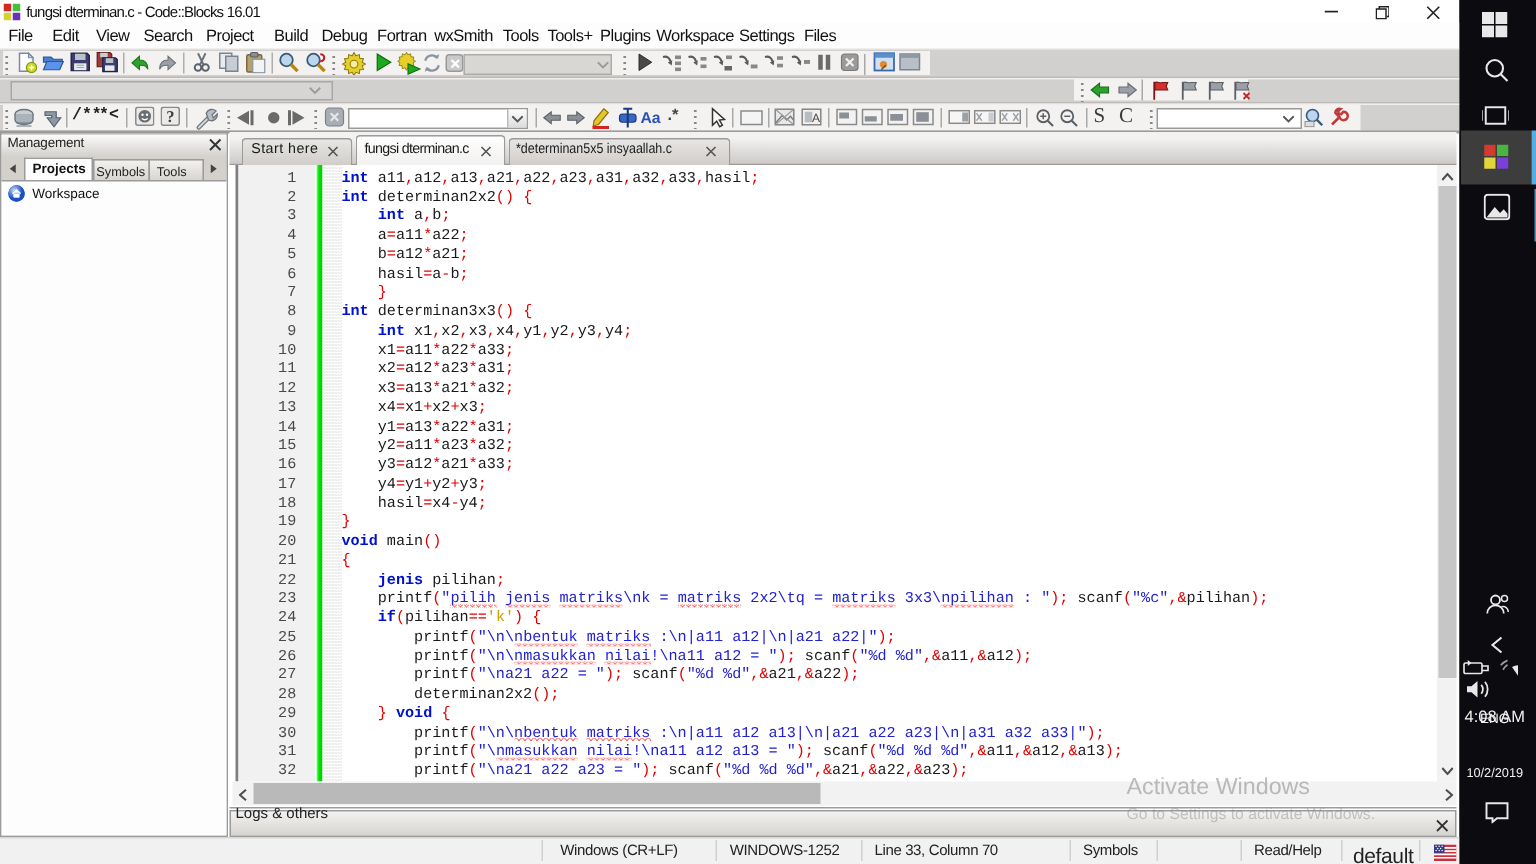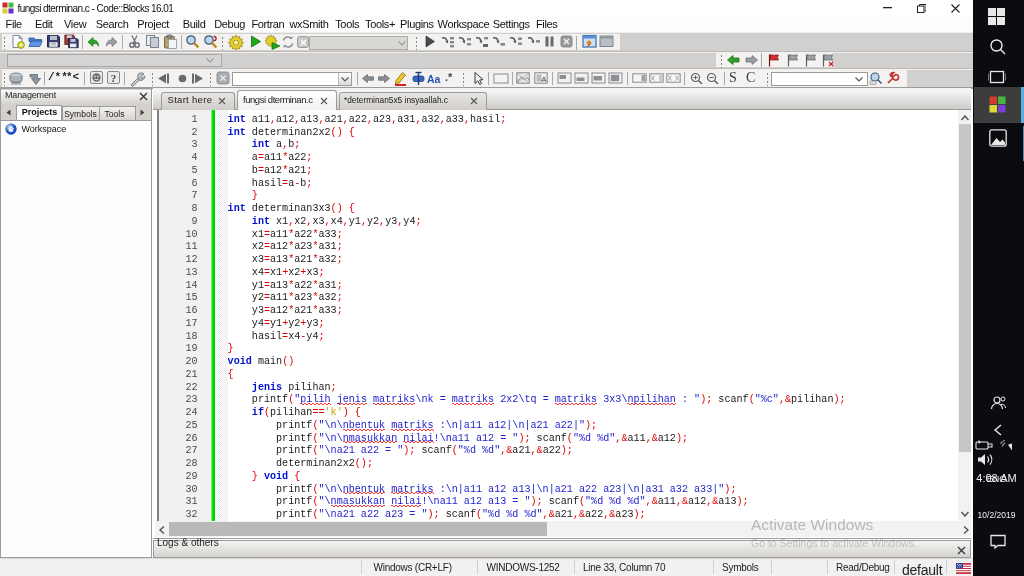--- a/index.html
+++ b/index.html
@@ -536,21 +536,21 @@
 <div style="left:574px;top:560px;width:1px;height:14px;background:#d0d0d0"></div>
 <div style="left:713px;top:560px;width:1px;height:14px;background:#d0d0d0"></div>
 <div style="left:771px;top:560px;width:1px;height:14px;background:#d0d0d0"></div>
 <div style="left:827px;top:560px;width:1px;height:14px;background:#d0d0d0"></div>
 <div style="left:894px;top:560px;width:1px;height:14px;background:#d0d0d0"></div>
 <div style="left:946px;top:560px;width:1px;height:14px;background:#d0d0d0"></div>
 <span style="position:absolute;left:373.5px;top:562px;white-space:pre;font-size:10px;color:#222;letter-spacing:-0.25px">Windows (CR+LF)</span>
 <span style="position:absolute;left:486.5px;top:562px;white-space:pre;font-size:10px;color:#222;letter-spacing:-0.25px">WINDOWS-1252</span>
 <span style="position:absolute;left:583px;top:562px;white-space:pre;font-size:10px;color:#222;letter-spacing:-0.25px">Line 33, Column 70</span>
 <span style="position:absolute;left:722px;top:562px;white-space:pre;font-size:10px;color:#222;letter-spacing:-0.25px">Symbols</span>
-<span style="position:absolute;left:836px;top:562px;white-space:pre;font-size:10px;color:#222;letter-spacing:-0.25px">Read/Debug</span>
+<span style="position:absolute;left:836px;top:562px;white-space:pre;font-size:10px;color:#222;letter-spacing:-0.25px">Read/Help</span>
 <span style="position:absolute;left:902px;top:562px;white-space:pre;font-size:14px;color:#222;letter-spacing:-0.25px">default</span>
 <svg style="position:absolute;left:956px;top:563px;" width="15" height="11" viewBox="0 0 15 11">
     <rect width="15" height="11" fill="#c8313e"></rect>
     <path d="M0 2.2 h15 M0 4.4 h15 M0 6.6 h15 M0 8.8 h15" stroke="#fff" stroke-width="1.1"></path>
     <rect width="7" height="5.5" fill="#2a3b8f"></rect>
     <g fill="#fff">
       <circle cx="1.4" cy="1.2" r="0.5"></circle>
       <circle cx="3.4" cy="1.2" r="0.5"></circle>
       <circle cx="5.4" cy="1.2" r="0.5"></circle>
       <circle cx="2.4" cy="2.6" r="0.5"></circle>

